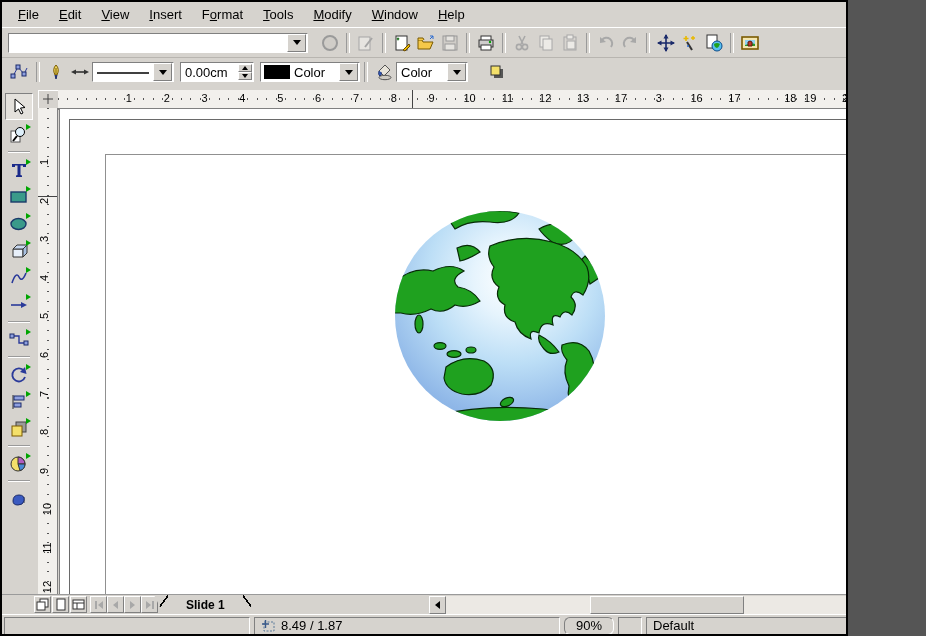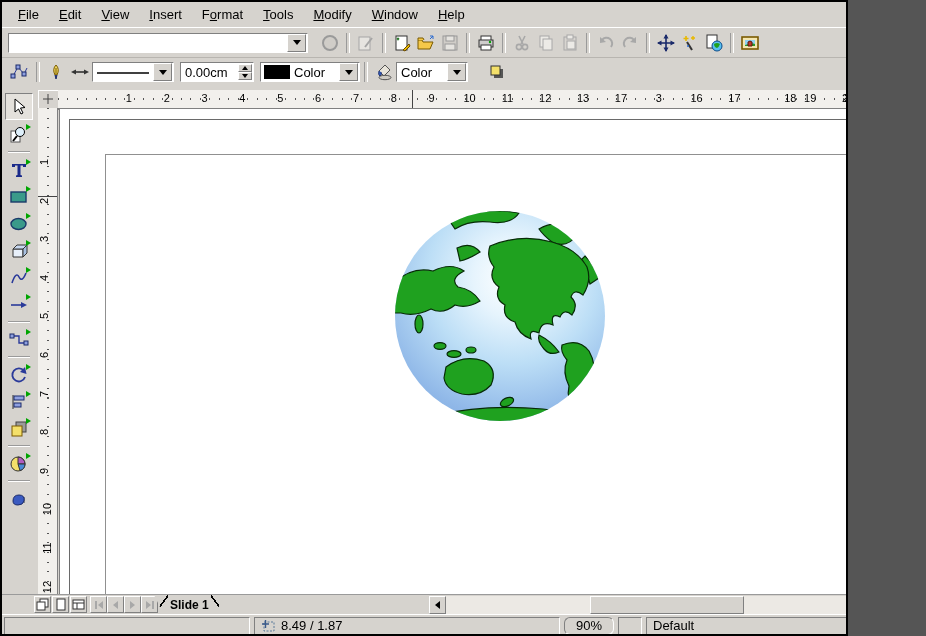--- a/index.html
+++ b/index.html
@@ -49,21 +49,21 @@
   #pframe{position:absolute;left:35px;top:34px;width:769px;height:560px;border:1px solid #909090;}
   #globe{position:absolute;left:331px;top:95px;}
   #slide-title{position:absolute;left:222px;top:372px;width:440px;text-align:center;font-size:57px;font-weight:bold;letter-spacing:-2px;color:#000;white-space:nowrap;}
   
   #vscroll{position:absolute;left:904px;top:88px;width:20px;height:504px;background:#ece9e4;}
   .sbtn{position:absolute;left:0;width:20px;height:18px;background:#d6d3ce;display:flex;align-items:center;justify-content:center;box-sizing:border-box;}
   #vthumb{position:absolute;left:0;top:18px;width:20px;height:204px;background:#d6d3ce;box-sizing:border-box;}
   
   #tabrow{position:absolute;left:0;top:592px;width:926px;height:20px;background:#d6d3ce;border-top:1px solid #9a9a9a;box-sizing:border-box;}
   .minibtn{position:absolute;top:1px;width:17px;height:17px;background:#d6d3ce;display:flex;align-items:center;justify-content:center;box-sizing:border-box;}
-  #slide-tab{position:absolute;left:152px;top:0;height:19px;padding:0 16px;background:#d6d3ce;display:flex;align-items:center;font-size:12px;font-weight:bold;clip-path:polygon(0 0,100% 0,calc(100% - 10px) 100%,10px 100%);border-bottom:1px solid #000;}
+  #slide-tab{position:absolute;left:152px;top:0;height:19px;padding:0 32px;background:#d6d3ce;display:flex;align-items:center;font-size:12px;font-weight:bold;clip-path:polygon(0 0,100% 0,calc(100% - 10px) 100%,10px 100%);border-bottom:1px solid #000;}
   #slide-tab .edge-l{position:absolute;left:0;top:0;width:14px;height:19px;background:linear-gradient(to bottom right,transparent 48%,#000 48%,#000 55%,transparent 55%);}
   #slide-tab .edge-r{position:absolute;right:0;top:0;width:14px;height:19px;background:linear-gradient(to bottom left,transparent 48%,#000 48%,#000 55%,transparent 55%);}
   #hscroll{position:absolute;left:444px;top:1px;width:428px;height:18px;background:#ece9e4;}
   #hthumb{position:absolute;left:144px;top:0;width:154px;height:18px;background:#d6d3ce;box-sizing:border-box;}
   
   #statusbar{position:absolute;left:0;top:612px;width:926px;height:22px;background:#d6d3ce;border-top:1px solid #fff;box-sizing:border-box;display:flex;align-items:center;font-size:13px;}
   .sfield{height:18px;margin:0 2px;display:flex;align-items:center;padding:0 6px;box-sizing:border-box;color:#000;}
   
   .tri-l{width:0;height:0;border-top:4px solid transparent;border-bottom:4px solid transparent;border-right:5px solid #000;}
   .tri-r{width:0;height:0;border-top:4px solid transparent;border-bottom:4px solid transparent;border-left:5px solid #000;}

